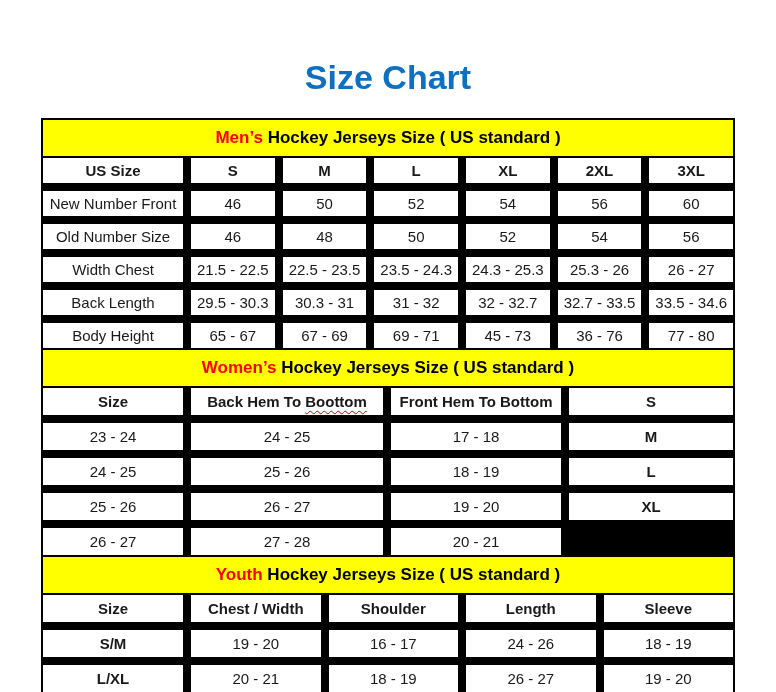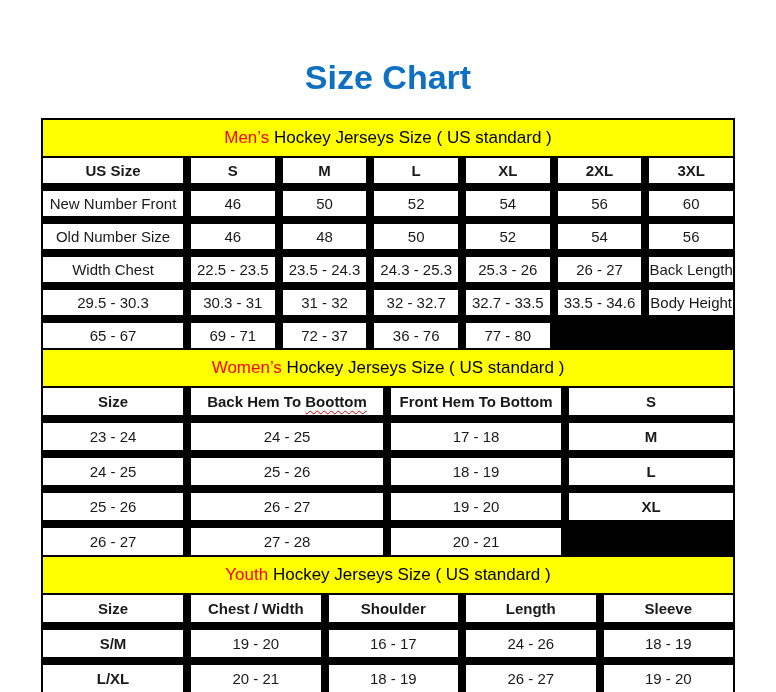--- a/index.html
+++ b/index.html
@@ -28,21 +28,21 @@
     border: 2px solid #000000;
     display: flex;
     flex-direction: column;
     gap: 2px;
   }
   .band {
     background: #ffff00;
     height: 36px;
     line-height: 36px;
     text-align: center;
-    font-weight: normal;
+    font-weight: bold;
     font-size: 17px;
     color: #000000;
     white-space: pre-wrap;
   }
   .band .accent { color: #ff0000; }
   .grid {
     display: grid;
     gap: 8px;
     background: transparent;
   }
@@ -94,36 +94,38 @@
         <div class="cell">56</div>
         <div class="cell">60</div>
         <div class="cell label">Old Number Size</div>
         <div class="cell">46</div>
         <div class="cell">48</div>
         <div class="cell">50</div>
         <div class="cell">52</div>
         <div class="cell">54</div>
         <div class="cell">56</div>
         <div class="cell label">Width Chest</div>
+        <div class="cell">21.5 - 22.5</div>
         <div class="cell">22.5 - 23.5</div>
         <div class="cell">23.5 - 24.3</div>
         <div class="cell">24.3 - 25.3</div>
         <div class="cell">25.3 - 26</div>
         <div class="cell">26 - 27</div>
         <div class="cell label">Back Length</div>
         <div class="cell">29.5 - 30.3</div>
         <div class="cell">30.3 - 31</div>
         <div class="cell">31 - 32</div>
         <div class="cell">32 - 32.7</div>
         <div class="cell">32.7 - 33.5</div>
         <div class="cell">33.5 - 34.6</div>
         <div class="cell label">Body Height</div>
         <div class="cell">65 - 67</div>
+        <div class="cell">67 - 69</div>
         <div class="cell">69 - 71</div>
-        <div class="cell">72 - 37</div>
+        <div class="cell">45 - 73</div>
         <div class="cell">36 - 76</div>
         <div class="cell">77 - 80</div>
       </div>
 
     <div class="band"><span class="accent">Women’s</span><span> Hockey Jerseys Size ( US standard )</span></div>
     <div class="grid womens">
         <div class="cell head label">Size</div>
         <div class="cell head">Back Hem To <span class="squiggle">Boottom</span></div>
         <div class="cell head">Front Hem To Bottom</div>
         <div class="cell label">S</div>

